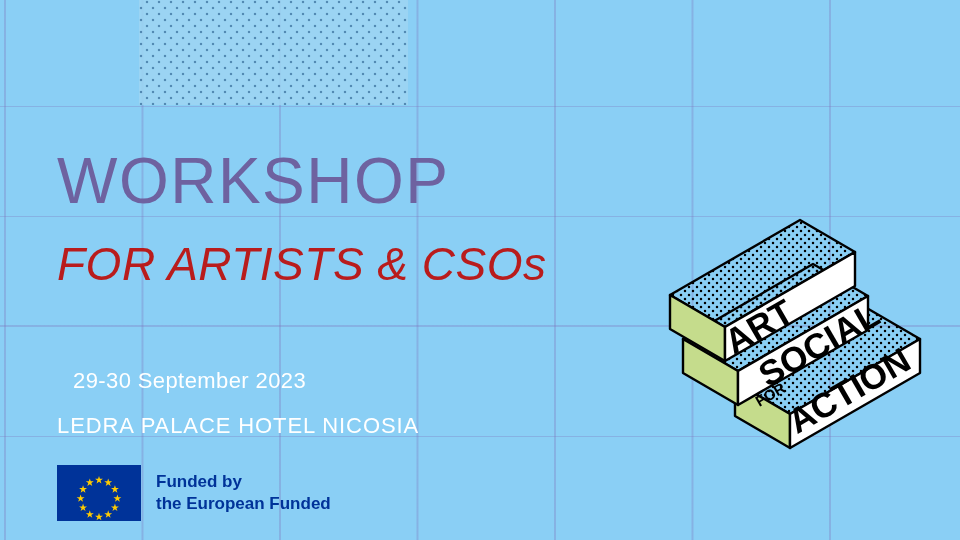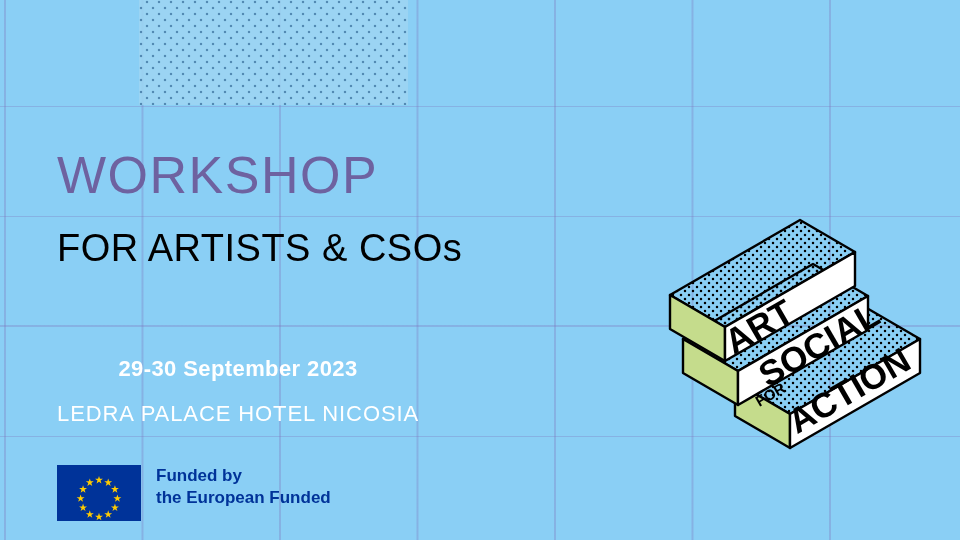--- a/index.html
+++ b/index.html
@@ -45,67 +45,68 @@
   }
 
   
   .title-block {
     position: absolute;
     left: 57px;
     top: 150px;
     width: 600px;
   }
   .headline {
-    font-size: 52px;
+    font-size: 64px;
     line-height: 0.98;
     font-weight: 400;
     letter-spacing: 1.5px;
     color: #6E62A0;
     margin: 0;
     white-space: nowrap;
   }
   .subhead {
-    font-size: 38px;
+    font-size: 46px;
     line-height: 1.0;
     font-weight: 400;
     letter-spacing: 0.5px;
-    color: #000000;
+    color: #b91c1c;
     margin: 28px 0 0 0;
     white-space: nowrap;
+    font-style: italic;
   }
 
   .meta-block {
     position: absolute;
     left: 57px;
     top: 352px;
   }
   .date-line {
     font-size: 22px;
     color: #ffffff;
     letter-spacing: 0.4px;
-    margin: 4px;
-    font-weight: 700;
-    white-space: nowrap;
-    text-align: center;
+    margin: 16px;
+    font-weight: 400;
+    white-space: nowrap;
   }
   .venue-line {
     font-size: 22px;
     color: #ffffff;
     letter-spacing: 0.9px;
     margin: 19px 0 8px 0;
     font-weight: 400;
     white-space: nowrap;
   }
 
   
   .eu-lockup {
     position: absolute;
     left: 57px;
     top: 465px;
     display: flex;
+    align-items: center;
     gap: 15px;
   }
   .eu-flag {
     width: 84px;
     height: 56px;
     background: #003399;
     position: relative;
     flex: none;
   }
   .eu-text {

